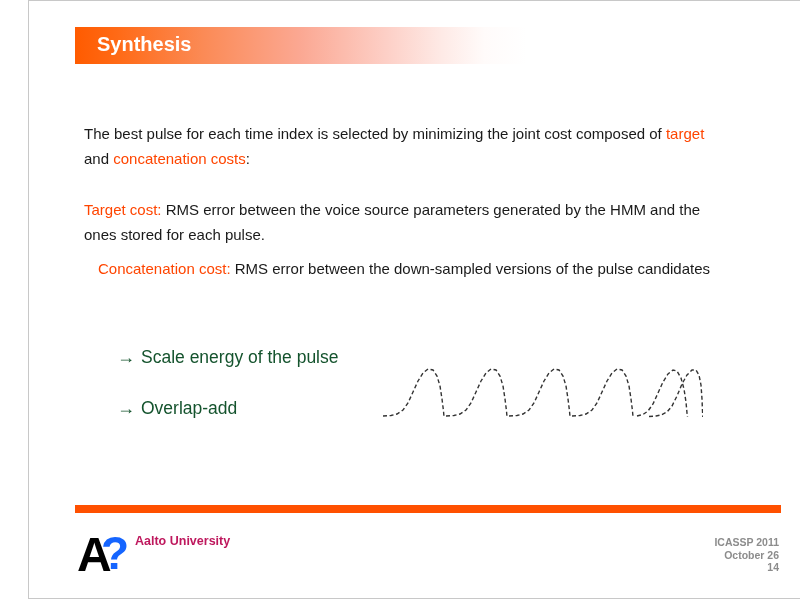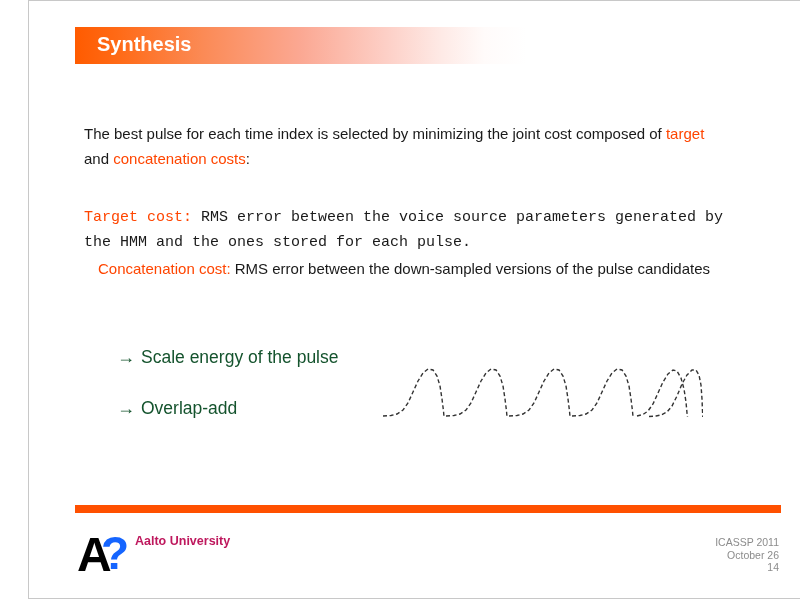--- a/index.html
+++ b/index.html
@@ -55,21 +55,21 @@
     position: absolute;
     left: 55px;
     font-size: 15px;
     color: #1a1a1a;
     line-height: 25px;
     width: 640px;
   }
   .hl { color: #ff4500; }
 
   #para-1 { top: 120px; }
-  #para-2 { top: 204px; font-family: Liberation Mono, monospace; }
+  #para-2 { top: 196px; }
   #para-3 { top: 255px; text-align: center; }
 
   
   .bullet {
     position: absolute;
     left: 88px;
     font-size: 17.5px;
     color: #14532d;
     line-height: 24px;
     white-space: nowrap;
@@ -121,21 +121,21 @@
     font-weight: bold;
     color: #be185d;
     white-space: nowrap;
   }
   #footer-meta {
     position: absolute;
     right: 48px;
     top: 535px;
     text-align: right;
     font-size: 10.5px;
-    font-weight: normal;
+    font-weight: bold;
     color: #8c8c8c;
     line-height: 12.5px;
   }
   #footer-meta div { white-space: nowrap; }
 </style>
 </head>
 <body>
 
 <div id="slide">
 

